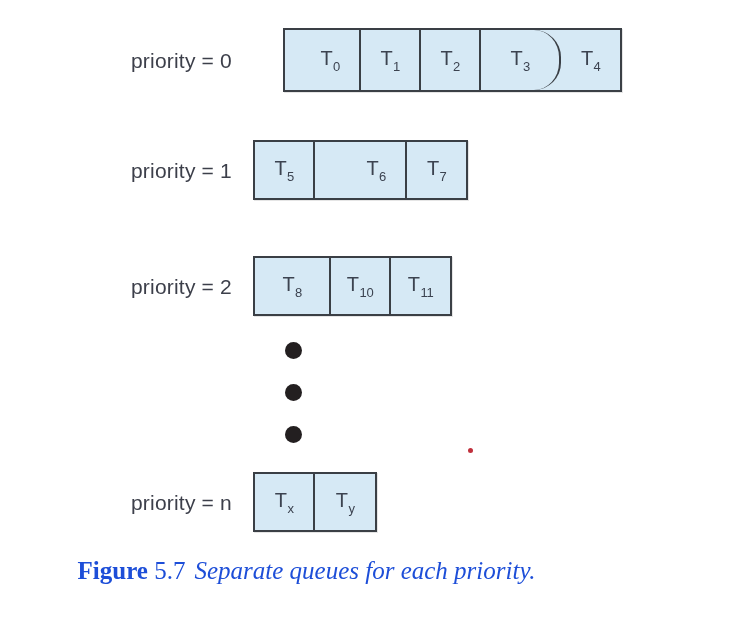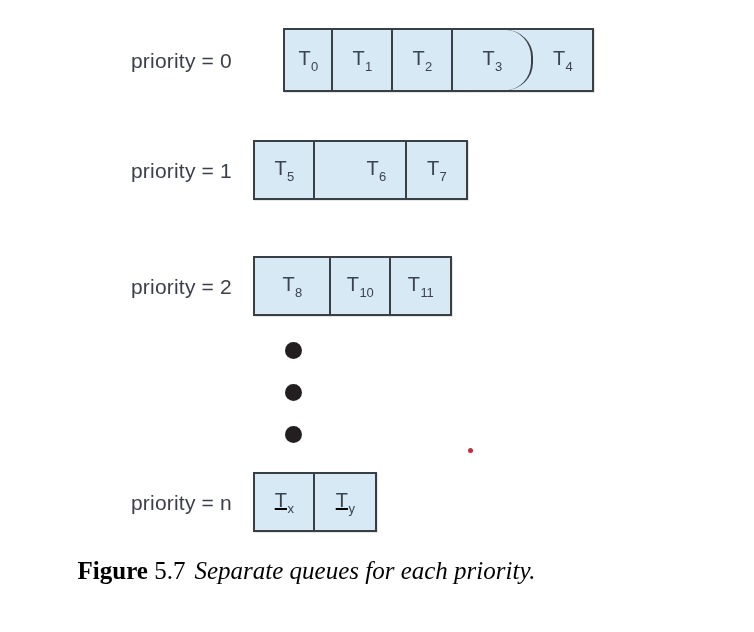--- a/index.html
+++ b/index.html
@@ -106,21 +106,21 @@
 
   
   .figure-caption {
     position: absolute;
     left: 0;
     top: 556px;
     width: 613px;
     text-align: center;
     font-family: "Liberation Serif", serif;
     font-size: 25px;
-    color: #000000;
+    color: #1d4ed8;
     line-height: 1.2;
     white-space: nowrap;
   }
   .figure-caption .cap-label {
     font-weight: bold;
   }
   .figure-caption .cap-num {
     font-weight: normal;
   }
   .figure-caption .cap-text {
@@ -129,21 +129,21 @@
   }
 </style>
 </head>
 <body>
 
 <div id="figure-root">
 
   <div class="queue-row" style="left:253px; top:28px; height:64px;padding-left:30px;">
     <div class="priority-label">priority = 0</div>
     <div class="queue-boxes" style="height:64px;">
-      <div class="queue-cell" style="width:48px;">
+      <div class="queue-cell" style="width:60px;margin-left:16px;">
         <span class="cell-label"><span>T</span><span class="sub">0</span></span>
       </div>
       <div class="queue-cell" style="width:60px;">
         <span class="cell-label"><span>T</span><span class="sub">1</span></span>
       </div>
       <div class="queue-cell" style="width:60px;">
         <span class="cell-label"><span>T</span><span class="sub">2</span></span>
       </div>
       <div class="queue-cell" style="width:80px;border-radius:27px;">
         <span class="cell-label"><span>T</span><span class="sub">3</span></span>
@@ -187,21 +187,21 @@
   <div class="ellipsis-dots" style="left:285px; top:342px; width:17px; height:110px;">
     <div class="ellipsis-dot" style="left:0; top:0;"></div>
     <div class="ellipsis-dot" style="left:0; top:42px;"></div>
     <div class="ellipsis-dot" style="left:0; top:84px;"></div>
   </div>
 
   <div class="red-speck" style="left:468px; top:448px;"></div>
 
   <div class="queue-row" style="left:253px; top:472px; height:60px;">
     <div class="priority-label">priority = n</div>
-    <div class="queue-boxes" style="height:60px;text-decoration:underline;">
+    <div class="queue-boxes" style="height:60px;">
       <div class="queue-cell" style="width:60px;">
         <span class="cell-label"><span>T</span><span class="sub">x</span></span>
       </div>
       <div class="queue-cell" style="width:60px;">
         <span class="cell-label"><span>T</span><span class="sub">y</span></span>
       </div>
     </div>
   </div>
 
   <div class="figure-caption">

